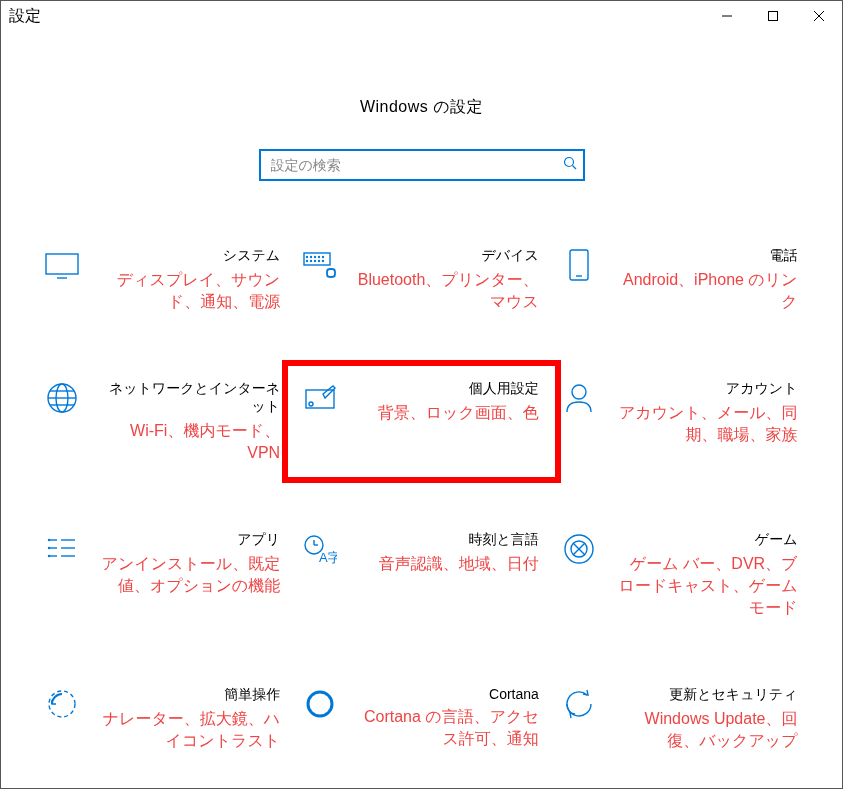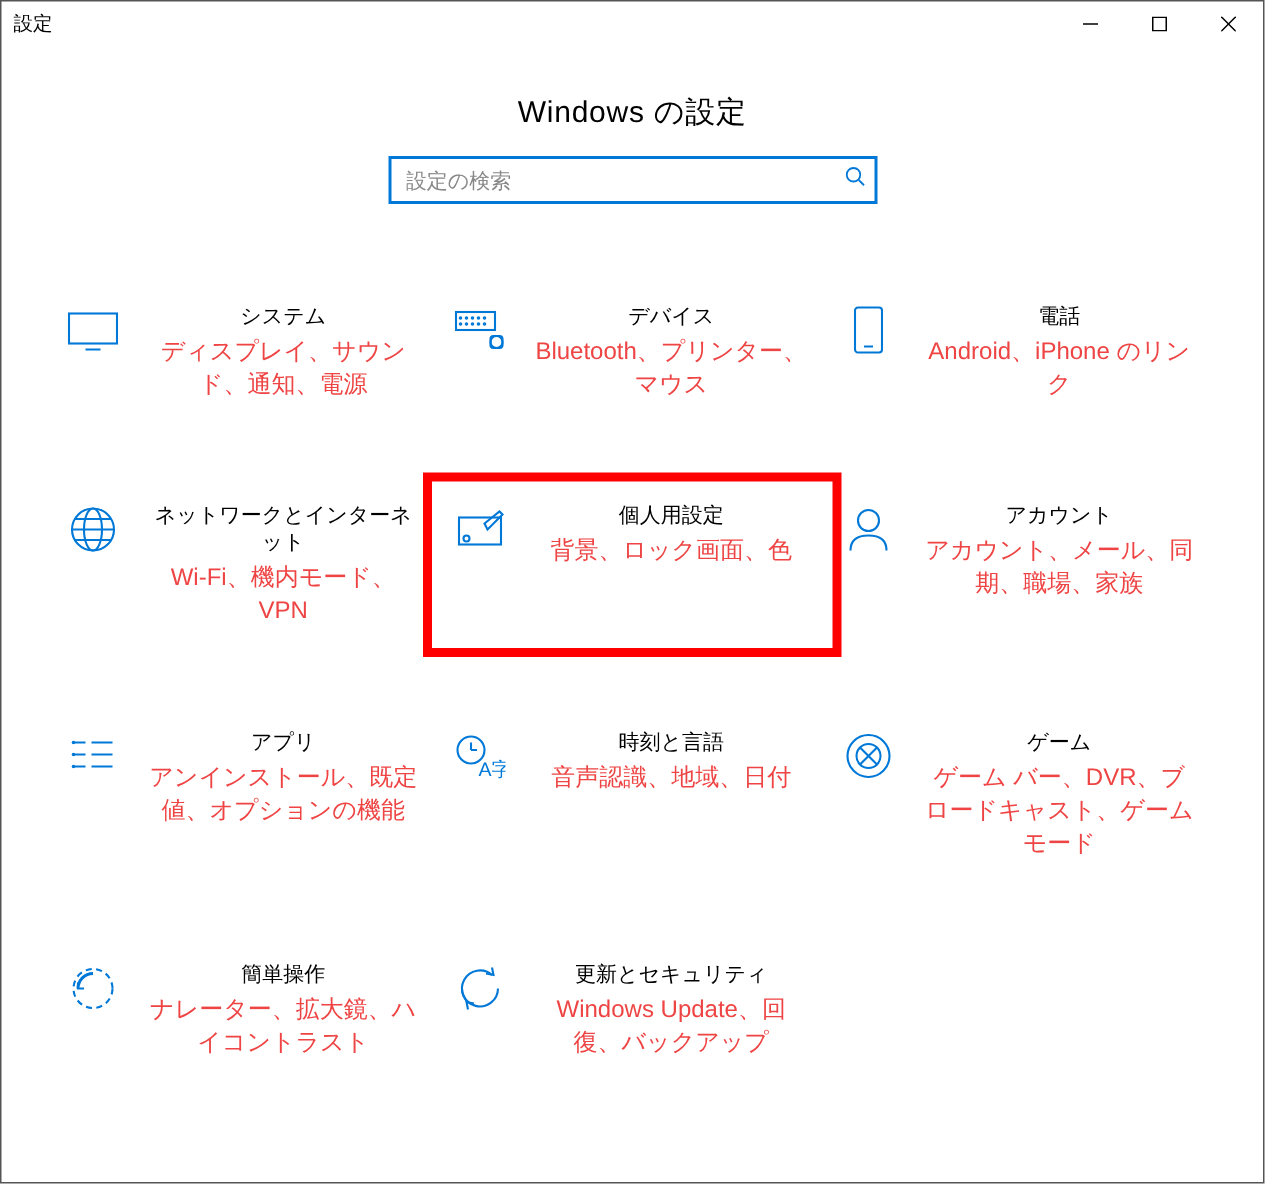--- a/index.html
+++ b/index.html
@@ -12,48 +12,49 @@
     border: 1px solid #555;
   }
   .titlebar {
     height: 30px;
     display: flex;
     align-items: center;
     justify-content: space-between;
     padding-left: 8px;
   }
   .titlebar-title {
-    font-size: 13px;
+    font-size: 16px;
     color: #000;
   }
   .titlebar-controls {
     display: flex;
     height: 100%;
   }
   .tb-btn {
     width: 46px;
     height: 30px;
     display: flex;
     align-items: center;
     justify-content: center;
     cursor: default;
   }
   .tb-btn svg { stroke: #000; stroke-width: 1; fill: none; }
   .main {
     padding-top: 30px;
     text-align: center;
   }
   .page-title {
-    font-size: 20px;
+    font-size: 16px;
     font-weight: 400;
     color: #000;
     letter-spacing: 0.5px;
+    margin-top: 36px;
   }
   .search-wrap {
-    margin: 16px auto 0;
+    margin: 31px auto 0;
     width: 326px;
     position: relative;
   }
   .search-input {
     width: 100%;
     height: 32px;
     border: 2px solid #0078d7;
     padding: 0 34px 0 10px;
     font-size: 14px;
     outline: none;
@@ -69,21 +70,21 @@
   }
   .search-icon svg { stroke: #0078d7; stroke-width: 1.2; fill: none; }
   .grid {
     margin: 60px auto 0;
     width: 808px;
     padding: 0 20px;
     display: grid;
     grid-template-columns: repeat(3, 1fr);
     column-gap: 8px;
     row-gap: 56px;
-    text-align: center;
+    text-align: right;
   }
   .tile {
     display: flex;
     align-items: flex-start;
     padding: 4px 8px 4px 4px;
     cursor: default;
     position: relative;
   }
   .tile.highlight {
     outline: 6px solid #ff0000;
@@ -292,20 +293,31 @@
             <polyline points="6,12 6,16 10,16"></polyline>
           </svg>
         </div>
         <div class="tile-text">
           <div class="tile-title">簡単操作</div>
           <div class="tile-desc">ナレーター、拡大鏡、ハイコントラスト</div>
         </div>
       </div>
       <div class="tile">
         <div class="tile-icon">
+          <svg width="30" height="30">
+            <circle cx="15" cy="15" r="12" stroke-width="3"></circle>
+          </svg>
+        </div>
+        <div class="tile-text">
+          <div class="tile-title">Cortana</div>
+          <div class="tile-desc">Cortana の言語、アクセス許可、通知</div>
+        </div>
+      </div>
+      <div class="tile">
+        <div class="tile-icon">
           <svg width="32" height="32">
             <path d="M 28 16 A 12 12 0 1 1 24 7"></path>
             <polyline points="20,6 25,7 24,2"></polyline>
             <path d="M 4 16 A 12 12 0 0 1 8 7" stroke-width="0"></path>
             <path d="M 4 16 A 12 12 0 0 0 8 25"></path>
             <polyline points="12,26 7,25 8,30"></polyline>
           </svg>
         </div>
         <div class="tile-text">
           <div class="tile-title">更新とセキュリティ</div>

